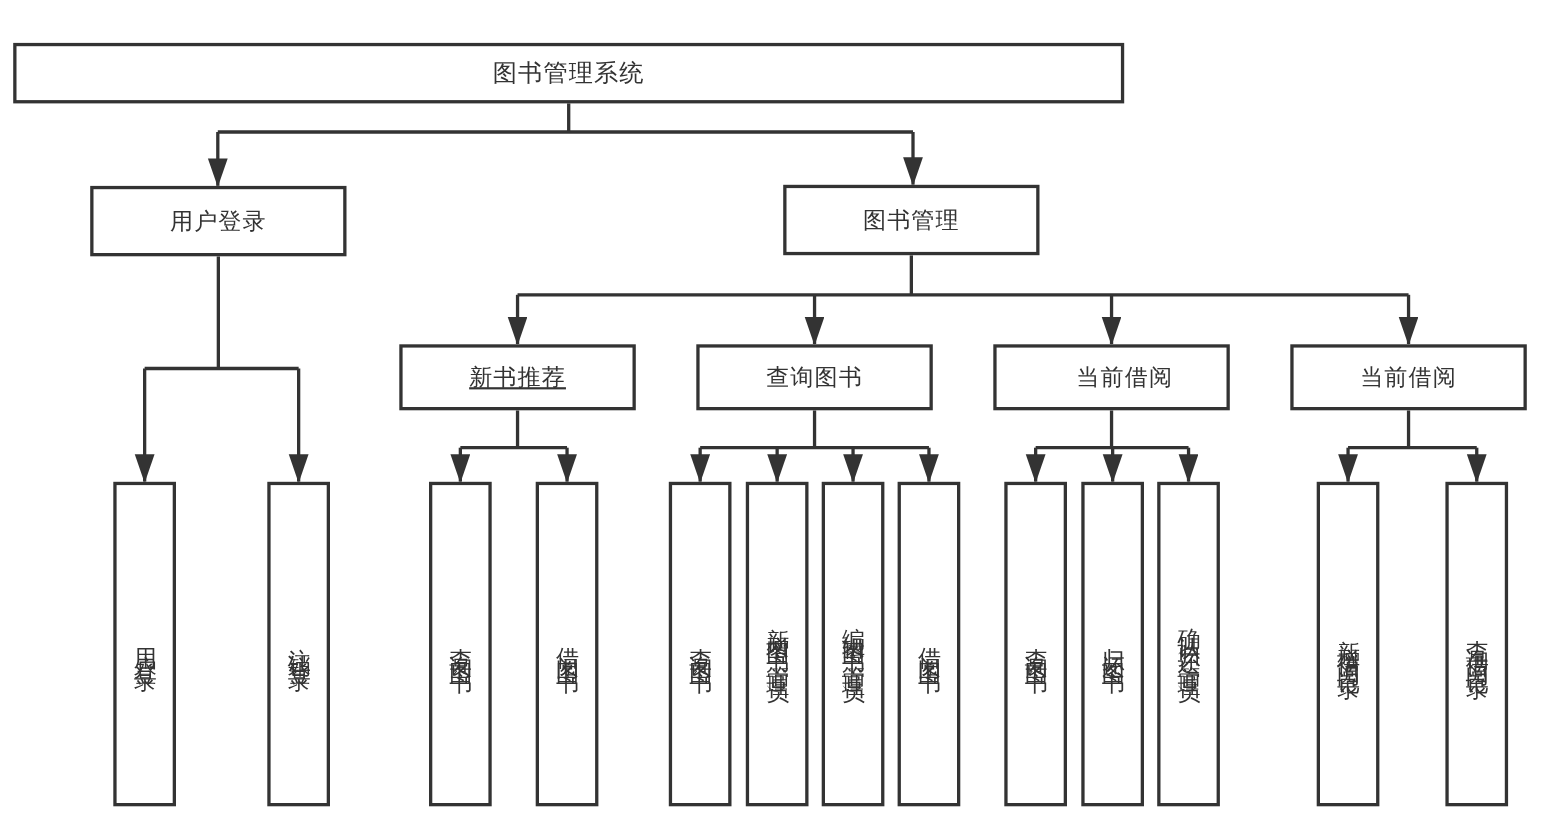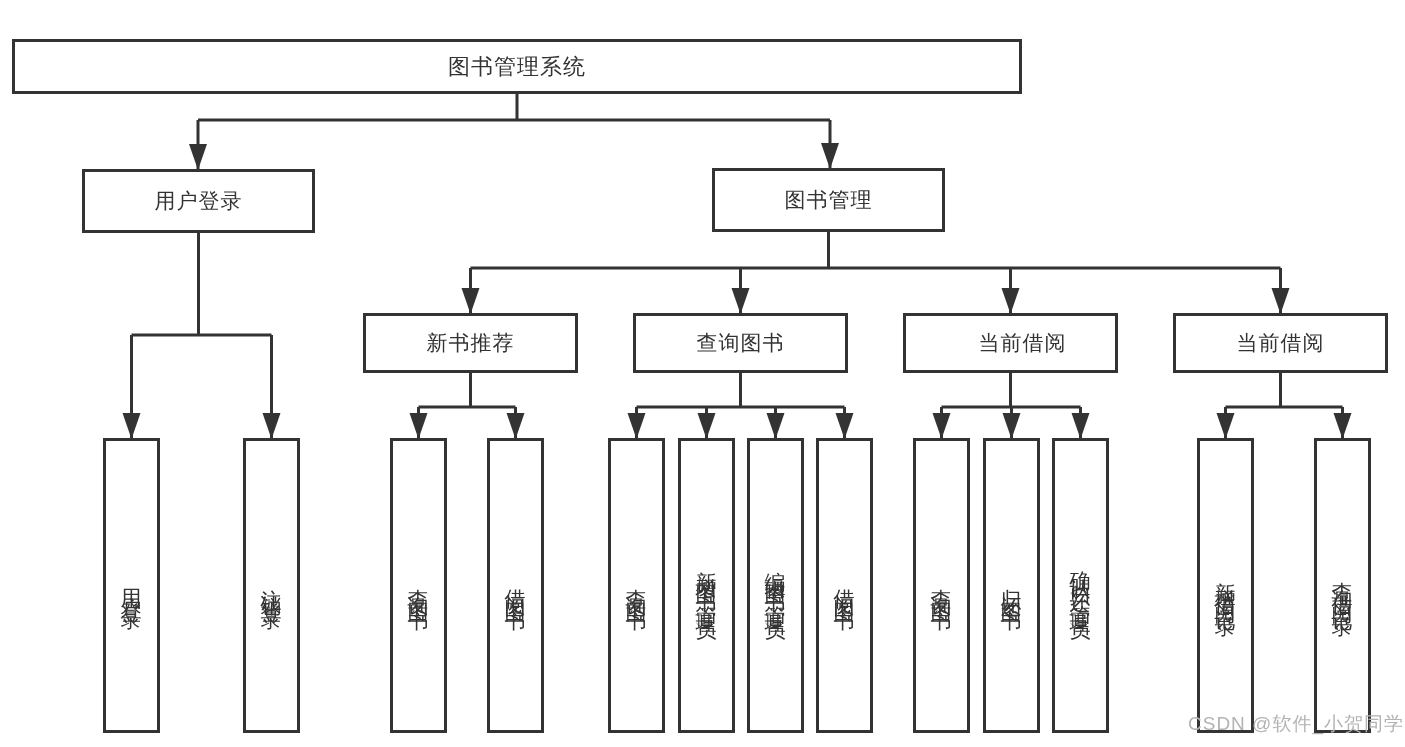--- a/index.html
+++ b/index.html
@@ -20,21 +20,21 @@
   .v-box{
     writing-mode:vertical-rl;text-orientation:mixed;
     font-size:21px;letter-spacing:7px;line-height:1;
     top:438px;width:57px;height:295px;
   }
   
   .n-user-login{left:82px;top:169px;width:233px;height:64px;}
   .n-book-mgmt{left:712px;top:168px;width:233px;height:64px;text-align:right;}
   
   .lvl3{top:313px;width:215px;height:60px;}
-  .n-new-book{left:363px;}
+  .n-new-book{left:363px;text-decoration:underline;}
   .n-book-borrow{left:633px;}
   .n-current-borrow{left:903px;padding-left:24px;}
   .n-borrow-records{left:1173px;}
   
   .n-leaf-login{left:103px;}
   .n-leaf-logout{left:243px;}
   .n-leaf-query1{left:390px;}
   .n-leaf-borrow1{left:487px;}
   .n-leaf-query2{left:608px;}
   .n-leaf-add-book{left:678px;}
@@ -131,15 +131,14 @@
   <div class="box v-box n-leaf-edit-book">编辑图书（管理员）</div>
   <div class="box v-box n-leaf-borrow2">借阅图书</div>
 
   <div class="box v-box n-leaf-query3">查询图书</div>
   <div class="box v-box n-leaf-return">归还图书</div>
   <div class="box v-box n-leaf-confirm">确认归还（管理员）</div>
 
   <div class="box v-box n-leaf-add-record">新增借阅记录</div>
   <div class="box v-box n-leaf-query-record">查询借阅记录</div>
 
-  <div class="watermark">CSDN @软件_小贺同学</div>
 
 </div>
 
 </body></html>

